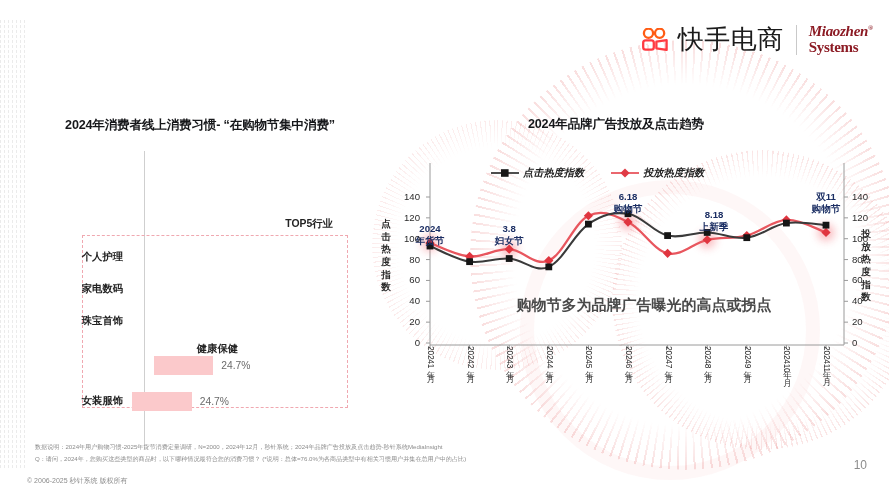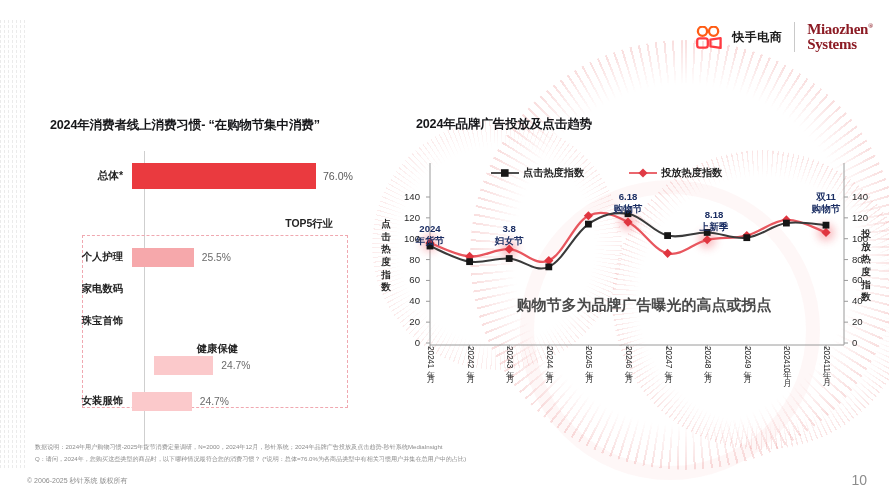--- a/index.html
+++ b/index.html
@@ -78,37 +78,37 @@
     position: absolute; left: 30px; top: 22px; width: 600px;
     font-size: 15.5px; font-weight: bold; color: #1b1b1b;
     line-height: 1.62; letter-spacing: -0.2px;
   }
   .brand-row {
     position: absolute; right: 16px; top: 22px;
     display: flex; align-items: center; gap: 10px;
   }
   .ks-logo { display: flex; align-items: center; gap: 7px; }
   .ks-mark { width: 30px; height: 23px; }
-  .ks-text { font-size: 12px; font-weight: bold; color: #1b1b1b; letter-spacing: 0.5px; }
+  .ks-text { font-size: 26px; font-weight: normal; color: #1b1b1b; letter-spacing: 0.5px; }
   .brand-div { width: 1px; height: 30px; background: #c9c9c9; margin: 0 2px; }
   .mz-logo { line-height: 1.02; color: #8c1b24; font-weight: bold;
              font-family: "Liberation Serif", "DejaVu Serif", serif; }
-  .mz-logo .l1 { font-size: 15px; display:block; letter-spacing:-0.3px;}
+  .mz-logo .l1 { font-size: 15px; display:block; letter-spacing:-0.3px;font-style:italic;}
   .mz-logo .l2 { font-size: 15px; display:block; letter-spacing:-0.3px;}
   .mz-logo sup { font-size: 7px; vertical-align: super; }
 
   
   .panel-left {
     position: absolute; left: 30px; top: 103px;
     width: 337px; height: 317px;
     background: rgba(255,255,255,0.88);
   }
   .chart-title {
     font-size: 12.6px; font-weight: bold; color: #16171a;
-    letter-spacing: -0.2px;
+    text-align: center; letter-spacing: -0.2px;
   }
   .pl-title { position:absolute; left: 20px; top: 14px; width: 300px; }
 
   .overall-row {
     position: absolute; left: 12px; top: 58px; width: 320px; height: 30px;
     display: flex; align-items: center;
   }
   .ov-label {
     width: 90px; text-align: right; padding-right: 9px;
     font-size: 10.6px; font-weight: bold; color: #232323;
@@ -145,21 +145,21 @@
 
   
   .panel-right {
     position: absolute; left: 386px; top: 103px;
     width: 490px; height: 320px;
   }
   .pr-title { position: absolute; left: 30px; top: 13px; width: 400px; }
 
   .legend {
     position: absolute; left: 104px; top: 63px;
-    display: flex; gap: 44px; align-items: center;
+    display: flex; gap: 26px; align-items: center; font-style: italic;
   }
   .lg-item { display: flex; align-items: center; gap: 3px;
              font-size: 10.2px; font-weight: bold; color: #232323; }
   .lg-sym { width: 30px; height: 12px; }
 
   .plot-svg { position: absolute; left: 0; top: 0; }
 
   .annot {
     position: absolute; text-align: center;
     font-size: 9.6px; font-weight: bold; color: #1b2e63;
@@ -192,22 +192,22 @@
   
   .footer {
     position: absolute; left: 35px; bottom: 36px; width: 700px;
     font-size: 6.1px; color: #8c8c8c; line-height: 1.85;
   }
   .copyright {
     position: absolute; left: 27px; bottom: 14px;
     font-size: 7px; color: #8c8c8c;
   }
   .pagenum {
-    position: absolute; right: 22px; bottom: 12px;
-    font-size: 14px; color: #8c8c8c;
+    position: absolute; right: 22px; bottom: 28px;
+    font-size: 12px; color: #8c8c8c;
   }
 </style>
 </head>
 <body>
 
 <div id="slide">
 
   <div class="bg-dashes"></div>
   <div class="sunburst sb1"></div>
   <div class="sunburst sb2"></div>
@@ -230,37 +230,26 @@
       <span class="l1"><span>Miaozhen</span><sup>®</sup></span>
       <span class="l2">Systems</span>
     </div>
   </div>
 
   <div class="panel-left">
     <div class="chart-title pl-title">2024年消费者线上消费习惯- “在购物节集中消费”</div>
 
     <div class="axis-line"></div>
 
-    <div class="overall-row">
-      <div class="ov-label">总体*</div>
-      <div class="ov-bar-wrap">
-        <div class="ov-bar" id="ovbar" style="width: 183.92px;"></div>
-        <div class="ov-val">76.0%</div>
-      </div>
-    </div>
 
     <div class="top5-label">TOP5行业</div>
     <div class="top5-box"></div>
     <div id="ind-rows">
         <div class="ind-row" style="top: 143px;">
           <div class="ind-label">个人护理</div>
-          <div class="ind-bar-wrap">
-            <div class="ind-bar" style="width: 61.71px; background: rgb(246, 168, 171);"></div>
-            <div class="ind-val">25.5%</div>
-          </div>
         </div>
         <div class="ind-row" style="top: 175px;">
           <div class="ind-label">家电数码</div>
         </div>
         <div class="ind-row" style="top: 207px;">
           <div class="ind-label">珠宝首饰</div>
         </div>
         <div class="ind-row" style="top: 239px; flex-direction: column;">
           <div class="ind-label">健康保健</div>
           <div class="ind-bar-wrap">

